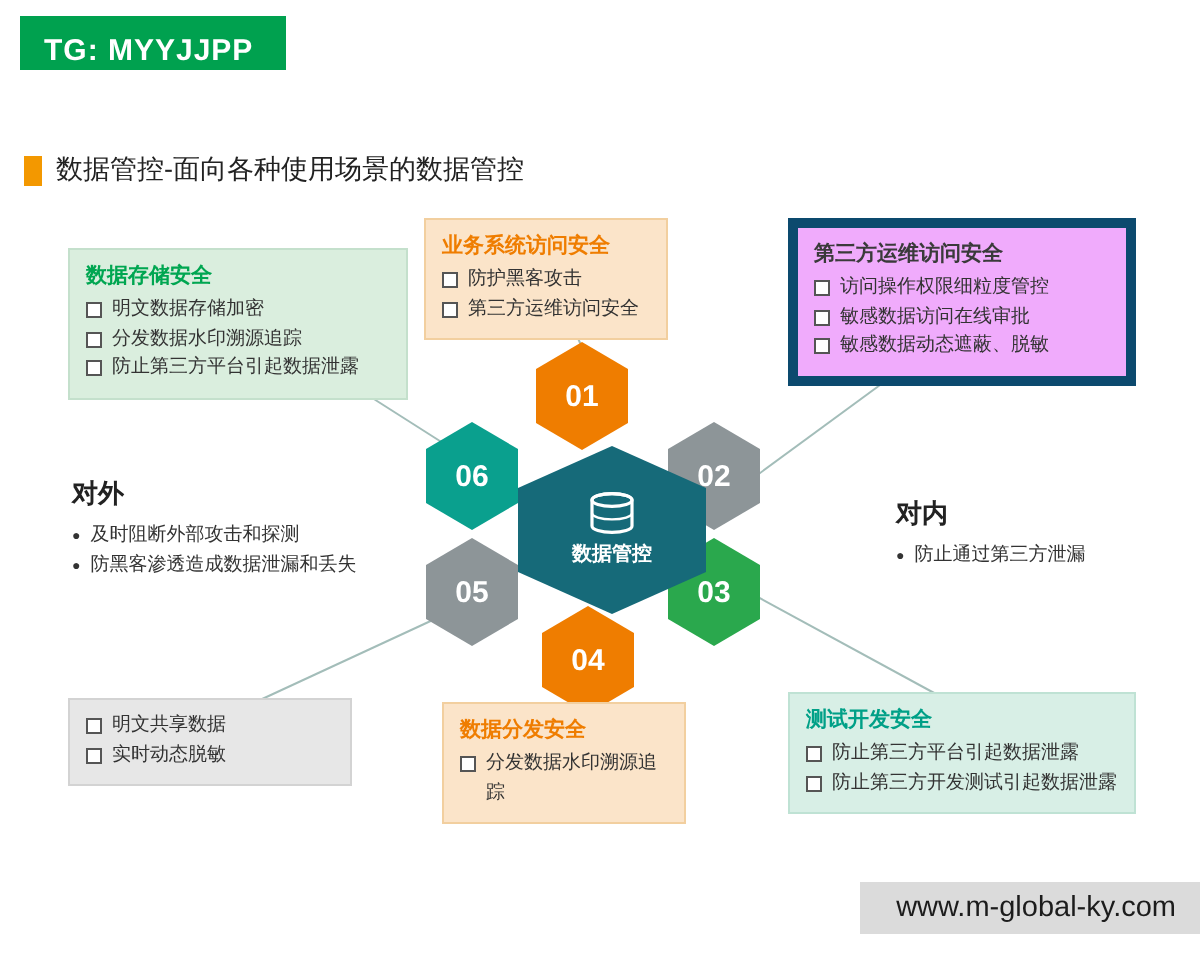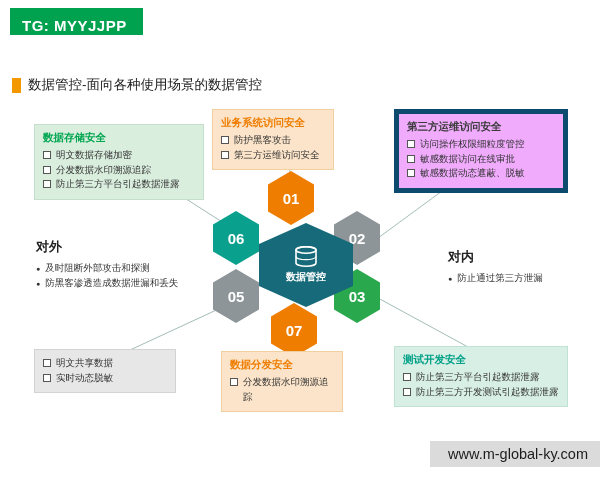--- a/index.html
+++ b/index.html
@@ -80,21 +80,21 @@
   <div class="hex small" style="left: 268px; top: 171px; background: rgb(239, 125, 0);">
     <span>01</span>
   </div>
   <div class="hex small" style="left: 334px; top: 211px; background: rgb(141, 149, 152);">
     <span>02</span>
   </div>
   <div class="hex small" style="left: 334px; top: 269px; background: rgb(42, 168, 77);">
     <span>03</span>
   </div>
   <div class="hex small" style="left: 271px; top: 303px; background: rgb(239, 125, 0);">
-    <span>07</span>
+    <span>04</span>
   </div>
   <div class="hex small" style="left: 213px; top: 269px; background: rgb(141, 149, 152);">
     <span>05</span>
   </div>
   <div class="hex small" style="left: 213px; top: 211px; background: rgb(10, 160, 142);">
     <span>06</span>
   </div>
 
   <div class="hex center" style="left: 259px; top: 223px; background: rgb(22, 106, 121);">
     <svg width="26" height="21" viewBox="0 0 26 21">

